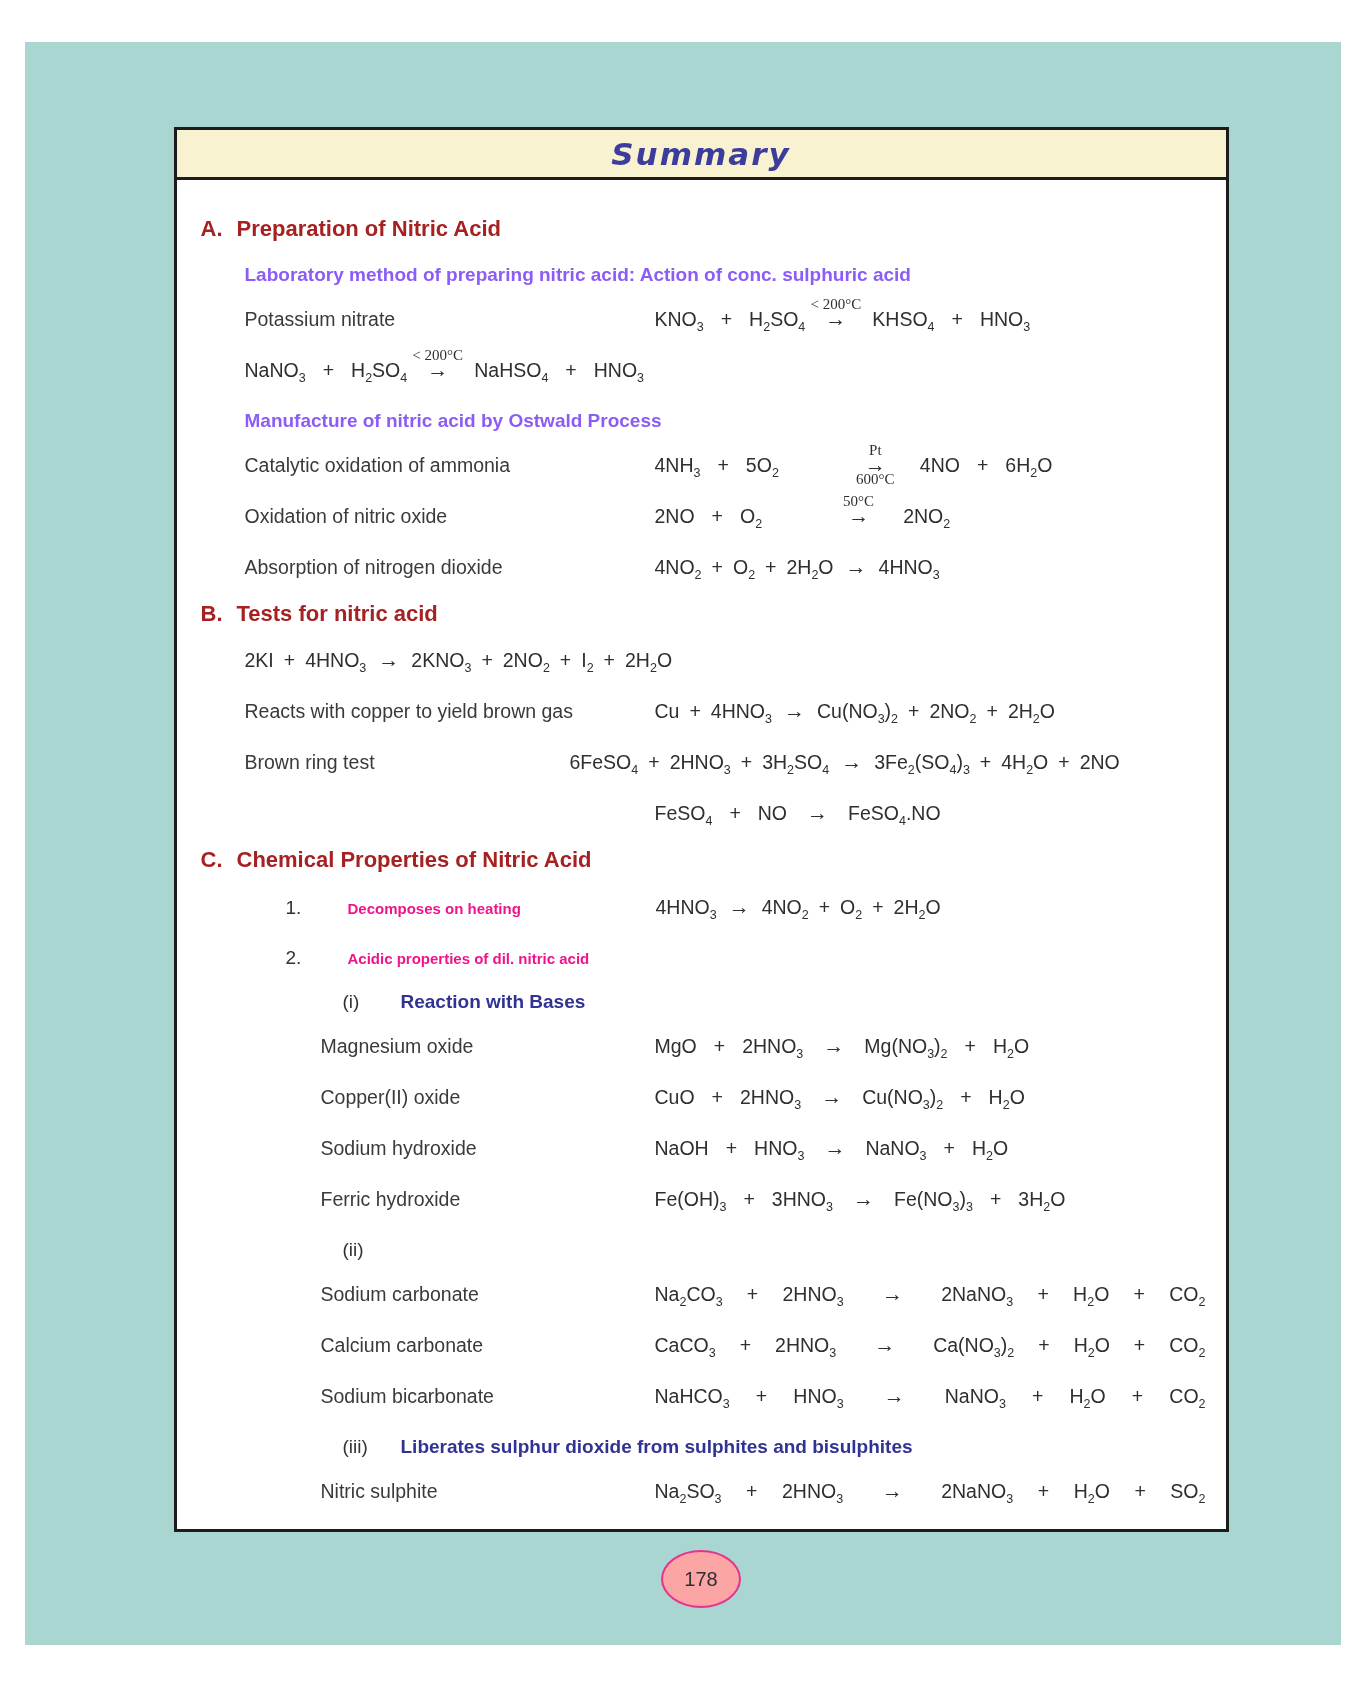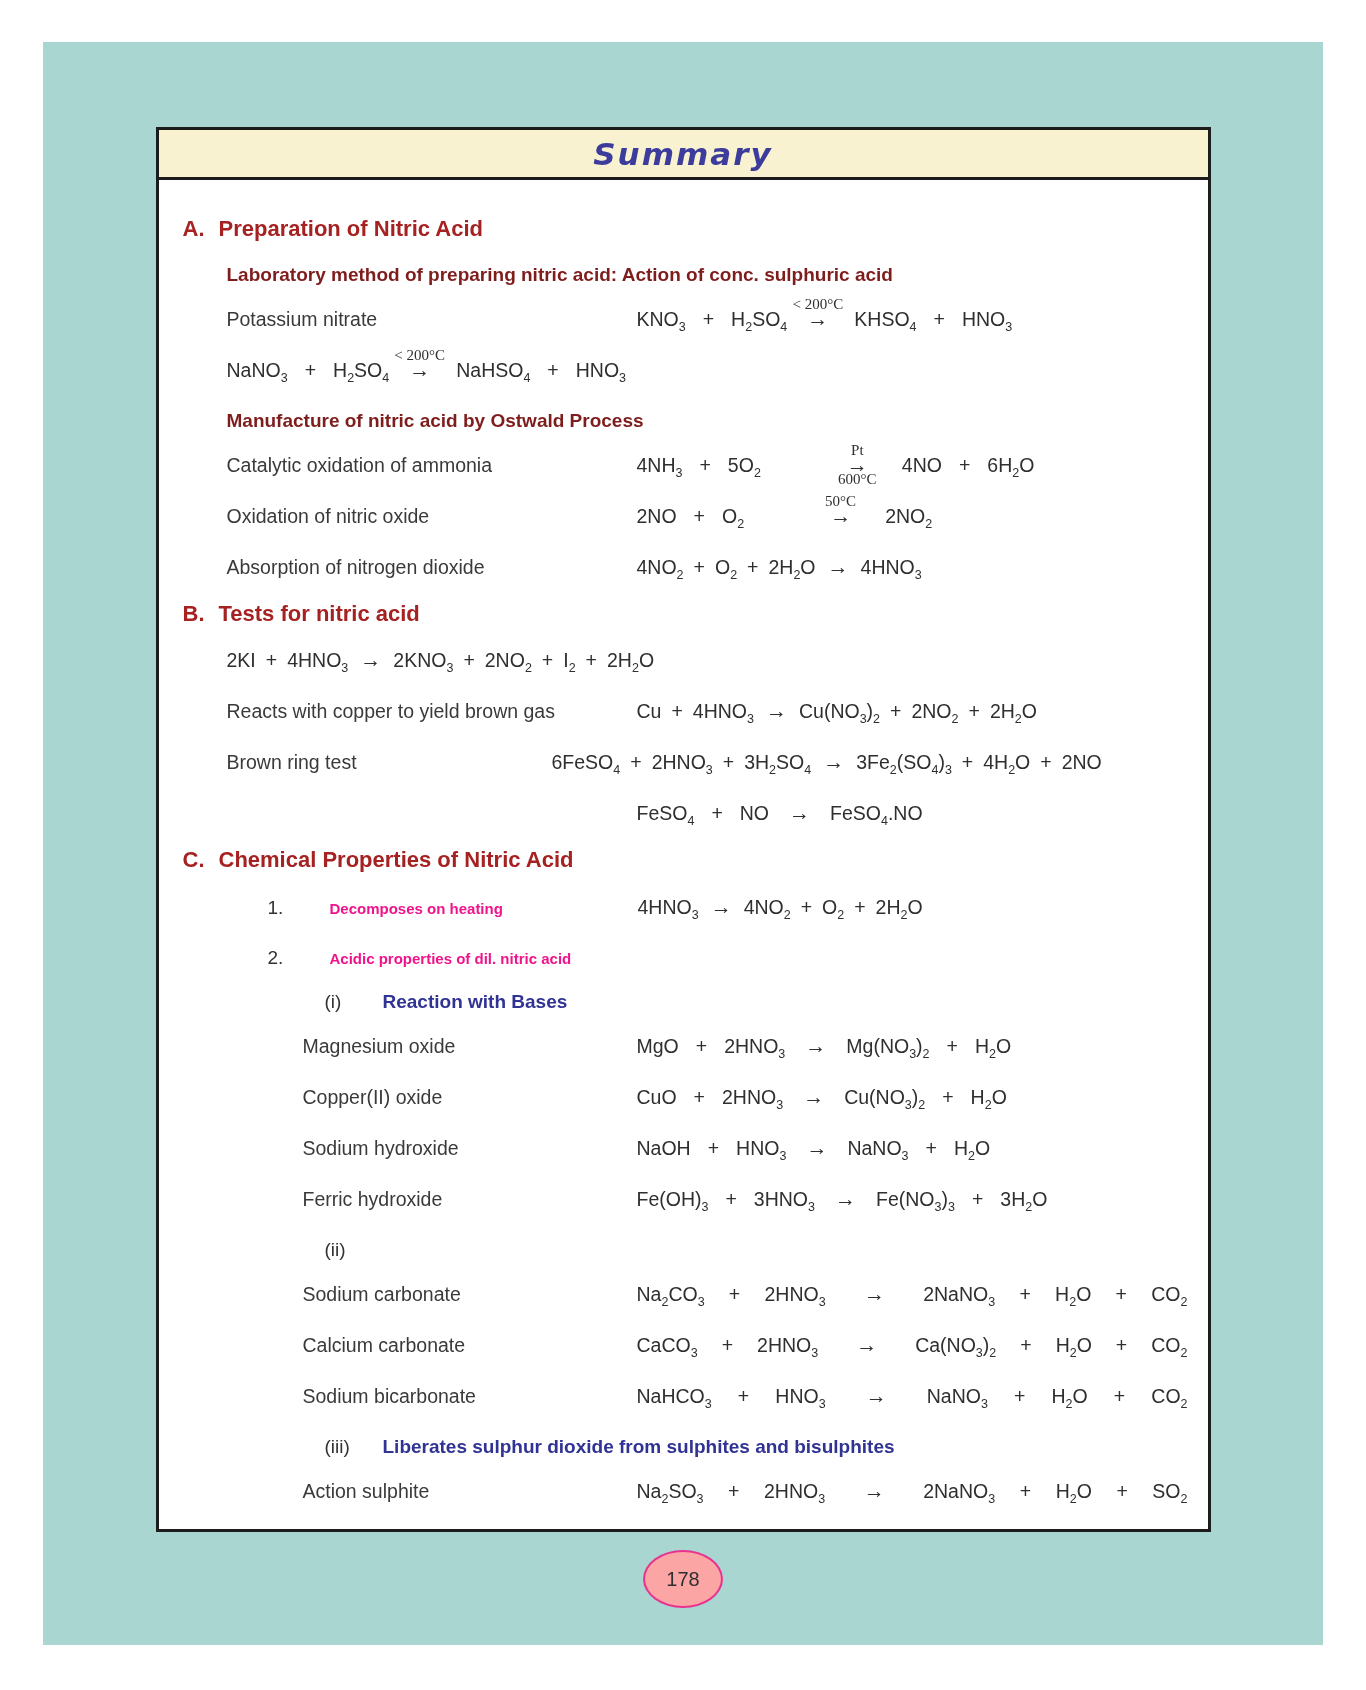--- a/index.html
+++ b/index.html
@@ -4,40 +4,41 @@
 <style>
   html,body{margin:0;padding:0;}
   body{
     width:1366px;height:1690px;background:#ffffff;
     font-family:"Liberation Sans", sans-serif;color:#333;
     -webkit-font-smoothing:antialiased;
   }
   .teal-panel{
     width:1280px;height:1603px;margin:42px auto 0;background:#a9d6d1;
     overflow:hidden;
+    padding-left:36px;
   }
   .summary-box{
     width:1049px;height:1399px;margin:85px auto 0;background:#ffffff;
     border:3px solid #1c1c1c;overflow:hidden;
   }
   .banner{
     height:47px;background:#f8f2d0;border-bottom:3px solid #1c1c1c;
     display:flex;align-items:center;justify-content:center;
   }
   .banner-title{
     font-family:"DejaVu Sans", sans-serif;font-style:italic;font-weight:bold;
     font-size:31px;color:#3c3c9c;letter-spacing:2px;
   }
   .content{padding:20px 14px 10px;}
   
   .sec-head{display:flex;margin:16px 0 0 10px;color:#a62121;font-weight:bold;font-size:22px;}
   .sec-marker{width:36px;flex:0 0 36px;}
   .sec-title{flex:1;}
   
-  .subhead-pink{margin:22px 0 0 54px;color:#7f1d1d;font-weight:bold;font-size:19px;}
+  .subhead-pink{margin:22px 0 0 54px;color:#8b5cf6;font-weight:bold;font-size:19px;}
   
   .roman-row{display:grid;grid-template-columns:58px 1fr;padding-left:152px;margin:22px 0 0;}
   .roman-marker{font-size:19px;color:#333;}
   .subhead-blue{color:#303394;font-weight:bold;font-size:19px;}
   
   .num-row{display:grid;grid-template-columns:62px 308px 1fr;padding-left:95px;margin:22px 0 0;align-items:baseline;}
   .num-marker{font-size:19px;color:#333;}
   .num-title{color:#f0148c;font-weight:bold;font-size:15px;}
   
   .row{display:grid;grid-template-columns:410px 1fr;padding-left:54px;margin:21px 0 0;align-items:baseline;}
@@ -322,21 +323,21 @@
               <span class="tok">H<sub>2</sub>O</span>
               <span class="plus">+</span>
               <span class="tok">CO<sub>2</sub></span>
             </div>
           </div>
           <div class="roman-row">
             <span class="roman-marker">(iii)</span>
             <span class="subhead-blue">Liberates sulphur dioxide from sulphites and bisulphites</span>
           </div>
           <div class="row nested">
-            <div class="row-label">Action sulphite</div>
+            <div class="row-label">Nitric sulphite</div>
             <div class="eq fill">
               <span class="tok">Na<sub>2</sub>SO<sub>3</sub></span>
               <span class="plus">+</span>
               <span class="tok">2HNO<sub>3</sub></span>
               <span class="glyph plain">→</span>
               <span class="tok">2NaNO<sub>3</sub></span>
               <span class="plus">+</span>
               <span class="tok">H<sub>2</sub>O</span>
               <span class="plus">+</span>
               <span class="tok">SO<sub>2</sub></span>

